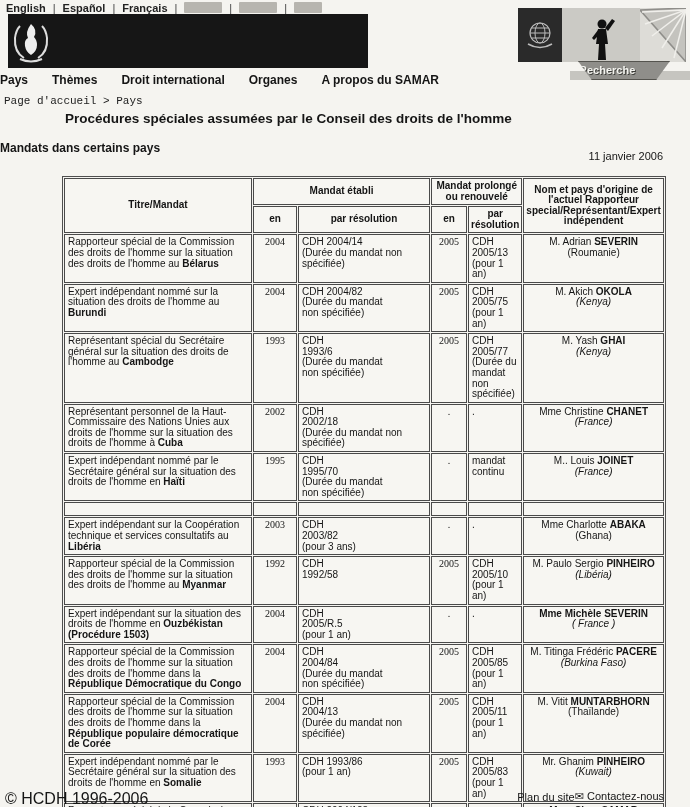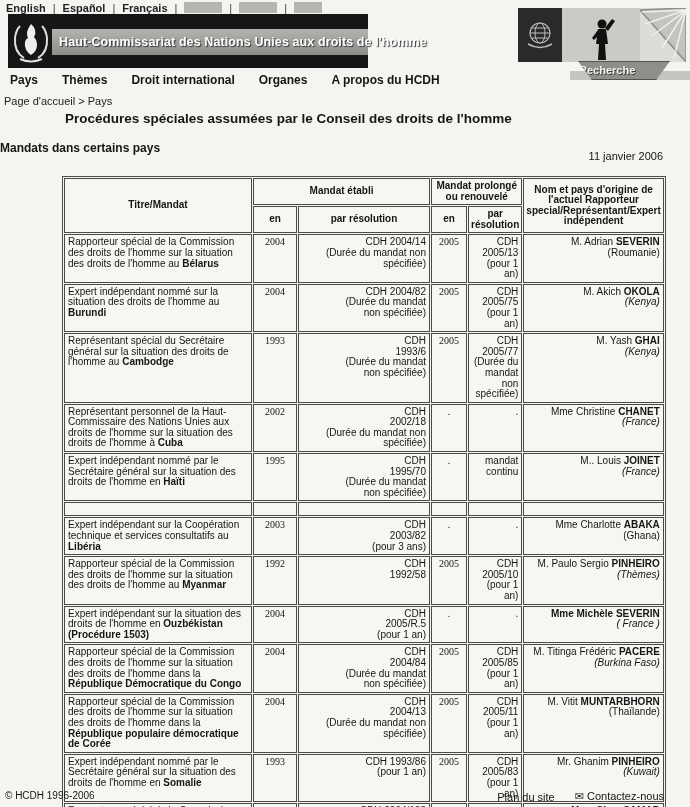--- a/index.html
+++ b/index.html
@@ -25,42 +25,42 @@
   
   .hdr-graphic{position:absolute;top:8px;left:518px;width:168px;height:54px;display:flex;}
   .un-box{width:44px;height:54px;background:#2a2a2a;display:flex;align-items:center;justify-content:center;}
   .person-box{width:78px;height:54px;background:#cbcac5;display:flex;align-items:flex-end;justify-content:center;}
   .fan-box{width:46px;height:54px;background:#dddcd7;}
   .search-bar{position:absolute;top:71px;left:570px;width:120px;height:9px;background:#c6c5c0;}
   .search-btn{position:absolute;top:61px;left:578px;width:90px;height:17px;background:#8f8e8a;
     border:1px solid #55544f;color:#f3f3ef;font-size:11px;font-weight:bold;text-align:left;line-height:16px;
     clip-path:polygon(0 0,100% 0,85% 100%,15% 100%);cursor:pointer;text-shadow:1px 1px 0 #3c3c38;}
   
-  .nav{position:absolute;top:73px;left:10px;font-size:12px;font-weight:bold;display:flex;gap:24px;}
+  .nav{position:absolute;top:73px;left:0;font-size:12px;font-weight:bold;display:flex;gap:24px;}
   .nav span{cursor:pointer;white-space:nowrap;}
-  .breadcrumb{position:absolute;top:95px;left:4px;font-size:11px;color:#222;cursor:pointer;}
+  .breadcrumb{position:absolute;top:95px;left:4px;font-size:11px;color:#222;cursor:pointer;font-family:Liberation Mono, monospace;}
   
   .page-title{position:absolute;top:111px;left:65px;font-size:13.5px;font-weight:bold;}
   .page-subtitle{position:absolute;top:141px;left:0;width:620px;text-align:left;font-size:12px;font-weight:bold;}
   .page-date{position:absolute;top:150px;right:27px;font-size:11px;}
   
   table.mandates{position:absolute;top:176px;left:62px;border-collapse:separate;border-spacing:1px;
     border:1px solid #4f4f4f;table-layout:fixed;background:#f5f4f0;}
   table.mandates td,table.mandates th{border:1px solid #4a4a4a;font-size:10px;line-height:1.06;
     padding:2px 3px;vertical-align:top;background:#f7f6f2;overflow:hidden;}
   table.mandates th{font-size:10px;font-weight:bold;text-align:center;vertical-align:middle;padding:2px 2px;}
   td.c{text-align:center;font-family:Liberation Serif, serif;}
-  td.pre{white-space:pre-line;text-align:right;}
-  td.name-cell{text-align:right;margin-top:32px;}
+  td.pre{white-space:pre-line;text-align:left;}
+  td.name-cell{text-align:center;margin-top:32px;}
   .ital{font-style:italic;}
   td.spacer{height:8px;padding:0;}
   b{font-weight:bold;}
   
-  .footer-left{position:absolute;top:790px;left:5px;font-size:10px;}
-  .footer-right{position:absolute;top:790px;right:26px;font-size:11px;display:flex;gap:20px;align-items:center;}
+  .footer-left{position:absolute;top:790px;left:5px;font-size:16px;}
+  .footer-right{position:absolute;top:790px;right:26px;font-size:11px;display:flex;gap:0;align-items:center;}
   .footer-right .lnk{cursor:pointer;}
   .env{font-size:11px;margin-right:3px;}
 </style>
 </head>
 <body>
 
 <div class="langbar">
   <a>English</a>
     <span class="sep">|</span>
   <a>Español</a>
@@ -76,21 +76,20 @@
 
 <div class="banner">
   <span class="logo">
     <svg width="42" height="46" viewBox="0 0 42 46">
       <path d="M14 40 Q4 34 5 20 Q6 12 10 8" stroke="#ddd" fill="none" stroke-width="2"></path>
       <path d="M28 40 Q38 34 37 20 Q36 12 32 8" stroke="#ddd" fill="none" stroke-width="2"></path>
       <path d="M21 6 Q15 14 18 20 Q14 22 15 28 Q16 34 21 37 Q27 33 27 27 Q27 22 24 19 Q28 12 21 6Z" fill="#eee"></path>
       <path d="M10 41 Q21 46 32 41" stroke="#ddd" fill="none" stroke-width="2"></path>
     </svg>
   </span>
-  <div class="band">Haut-Commissariat des Nations Unies aux droits de l'homme</div>
 </div>
 
 <div class="hdr-graphic">
   <div class="un-box">
     <svg width="34" height="34" viewBox="0 0 34 34">
       <circle cx="17" cy="15" r="10" fill="none" stroke="#bbb" stroke-width="1.2"></circle>
       <ellipse cx="17" cy="15" rx="5" ry="10" fill="none" stroke="#bbb" stroke-width="1"></ellipse>
       <line x1="7" y1="15" x2="27" y2="15" stroke="#bbb" stroke-width="1"></line>
       <line x1="8.5" y1="10" x2="25.5" y2="10" stroke="#bbb" stroke-width="1"></line>
       <line x1="8.5" y1="20" x2="25.5" y2="20" stroke="#bbb" stroke-width="1"></line>
@@ -121,21 +120,21 @@
   </div>
 </div>
 <div class="search-bar"></div>
 <div class="search-btn">Recherche</div>
 
 <div class="nav">
   <span>Pays</span>
   <span>Thèmes</span>
   <span>Droit international</span>
   <span>Organes</span>
-  <span>A propos du HCDH</span>
+  <span>A propos du SAMAR</span>
 </div>
 
 <div class="breadcrumb">Page d'accueil &gt; Pays</div>
 
 <div class="page-title">Procédures spéciales assumées par le Conseil des droits de l'homme</div>
 <div class="page-subtitle">Mandats dans certains pays</div>
 <div class="page-date">11 janvier 2006</div>
 
 <table class="mandates">
   <colgroup>
@@ -267,21 +266,21 @@
     <td class="title-cell"><span class="t-pre">Rapporteur spécial de la Commission des droits de l'homme sur la situation des droits de l'homme au </span><b class="t-bold">Myanmar</b></td>
     <td class="c"><span class="est-year">1992</span></td>
     <td class="pre"><span class="est-res">CDH
 1992/58</span></td>
     <td class="c"><span class="ext-year">2005</span></td>
     <td class="pre"><span class="ext-res">CDH
 2005/10
 (pour 1 an)</span></td>
     <td class="name-cell">
       <div><span class="n-pre">M. Paulo Sergio </span><b class="n-bold">PINHEIRO</b></div>
-      <div class="n-country ital">(Thèmes)</div>
+      <div class="n-country ital">(Libéria)</div>
     </td>
   </tr>
 
   <tr>
     <td class="title-cell"><span class="t-pre">Expert indépendant sur la situation des droits de l'homme en </span><b class="t-bold">Ouzbékistan (Procédure 1503)</b></td>
     <td class="c"><span class="est-year">2004</span></td>
     <td class="pre"><span class="est-res">CDH
 2005/R.5
 (pour 1 an)</span></td>
     <td class="c"><span class="ext-year">.</span></td>

